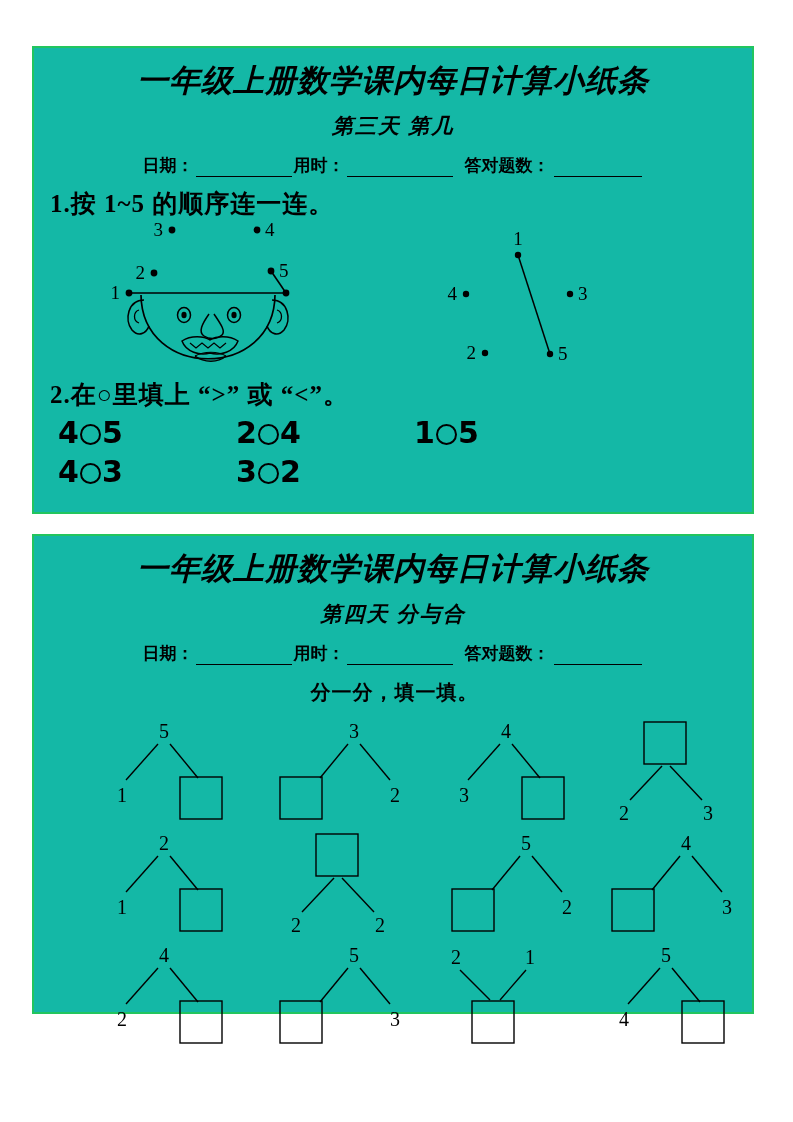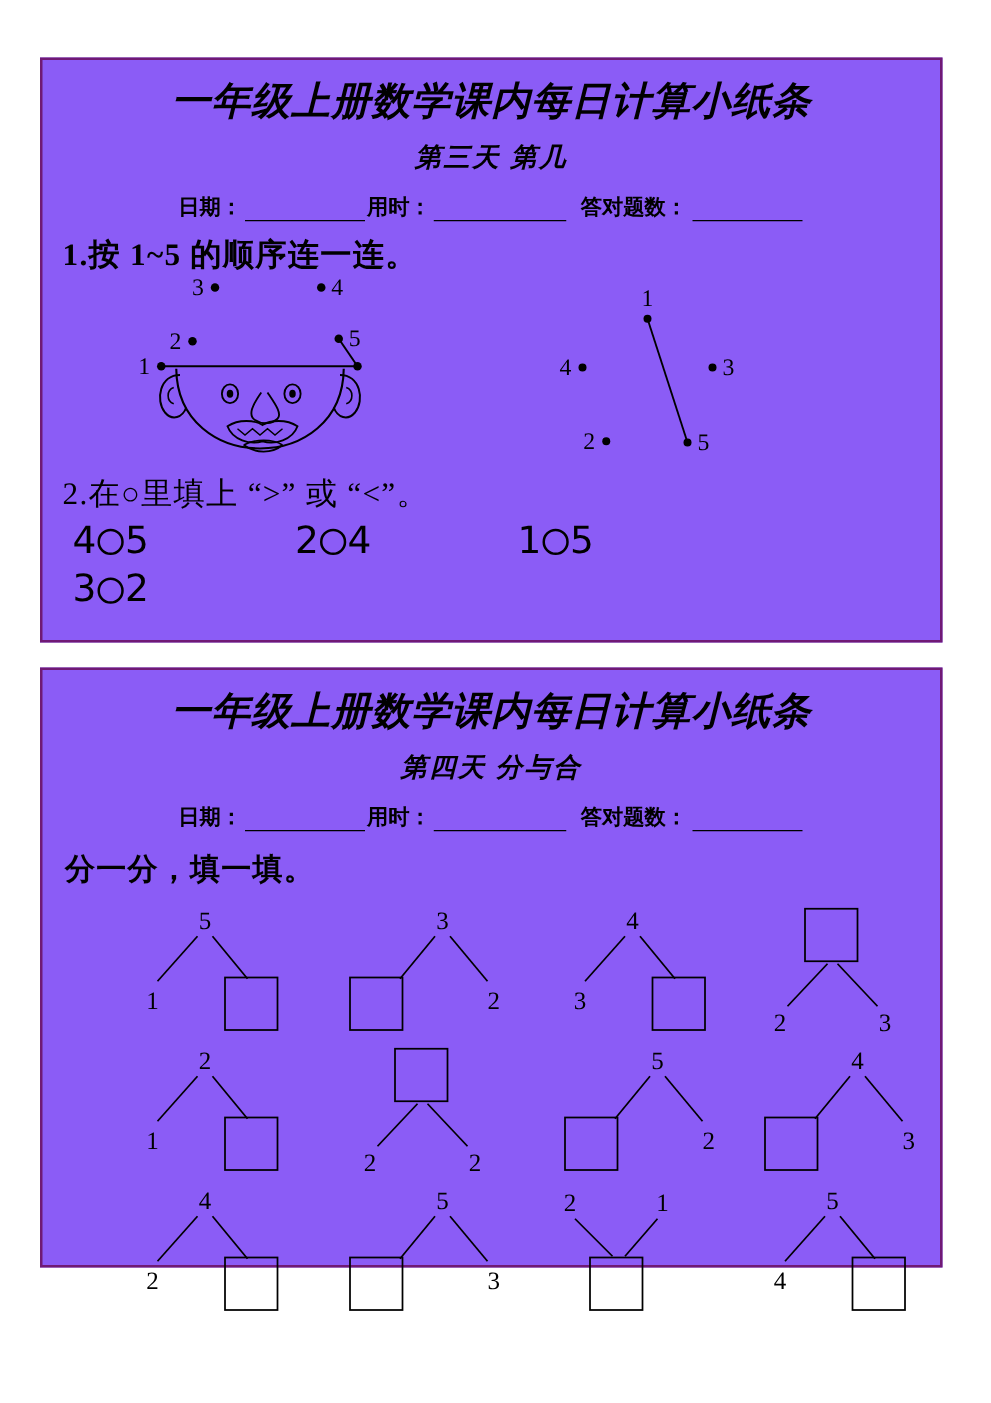--- a/index.html
+++ b/index.html
@@ -11,22 +11,22 @@
     width: 793px;
     height: 1122px;
     position: relative;
     font-family: "Liberation Serif", "DejaVu Serif", serif;
     color: #000000;
     overflow: hidden;
   }
 
   .sheet {
     position: absolute;
-    border: 2px solid #701a75;
-    background: #8b5cf6;
+    border: 2px solid #22c55e;
+    background: #14b8a6;
     box-sizing: border-box;
   }
   #sheet-1 { left: 32px; top: 46px; width: 722px; height: 468px; }
   #sheet-2 { left: 32px; top: 534px; width: 722px; height: 480px; }
 
   .title {
     text-align: center;
     font-family: "Liberation Serif", "DejaVu Serif", serif;
     font-weight: bold;
     font-size: 31px;
@@ -64,48 +64,50 @@
   .meta-gap { display:inline-block; width: 10px; }
 
   .q-heading {
     font-size: 25px;
     font-weight: bold;
     margin: 10px 16px 0 16px;
     letter-spacing: 1px;
   }
   .q-heading-2 {
     font-size: 25px;
-    font-weight: normal;
+    font-weight: bold;
     margin: 8px 0 0 16px;
     letter-spacing: 1px;
   }
   .sec2-heading {
-    font-size: 24px;
+    font-size: 20px;
     font-weight: bold;
     margin: 14px 15px 0 18px;
     letter-spacing: 1px;
+    text-align: center;
   }
 
   
   .puzzle-wrap {
     position: relative;
     height: 150px;
     width: 100%;
   }
   .puzzle { position: absolute; }
   #puzzle-face { left: 60px; top: 0px; width: 320px; height: 150px; }
   #puzzle-right { left: 390px; top: 0px; width: 300px; height: 150px; }
 
   .cmp-row {
     display: flex;
     font-size: 30px;
     letter-spacing: 0px;
     padding-left: 24px;
     margin-top: 4px;
     font-family: "DejaVu Sans", sans-serif;
+    font-weight: bold;
   }
   .cmp-cell {
     width: 178px;
     text-align: left;
   }
   .cmp-cell .circ {
     display: inline-block;
     width: 21px;
     height: 21px;
     border: 2px solid #000;
@@ -218,20 +220,23 @@
     <div class="cmp-cell">
       <span>2</span><span class="circ"></span><span>4</span>
     </div>
     <div class="cmp-cell">
       <span>1</span><span class="circ"></span><span>5</span>
     </div>
   </div>
 
   <div class="cmp-row">
     <div class="cmp-cell">
+      <span>4</span><span class="circ"></span><span>3</span>
+    </div>
+    <div class="cmp-cell">
       <span>3</span><span class="circ"></span><span>2</span>
     </div>
   </div>
 </div>
 
 <div class="sheet" id="sheet-2">
 
   <div class="title">一年级上册数学课内每日计算小纸条</div>
   <div class="subtitle">第四天 分与合</div>
 

